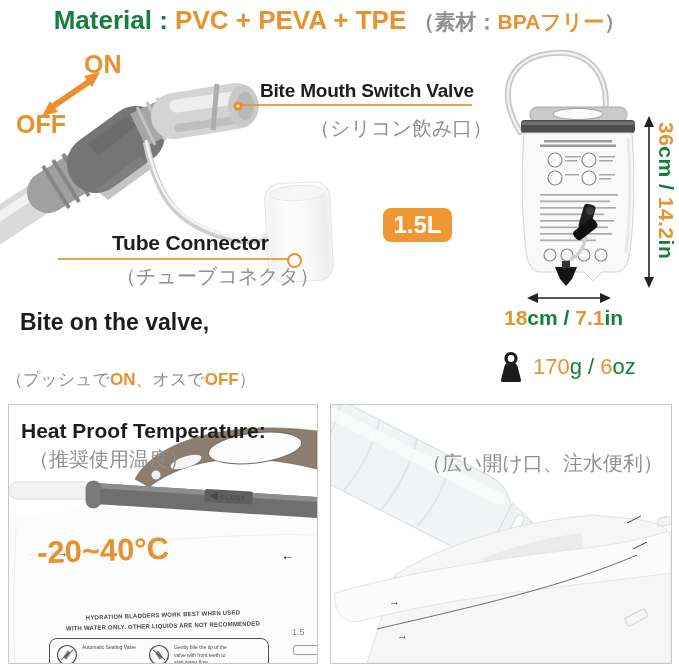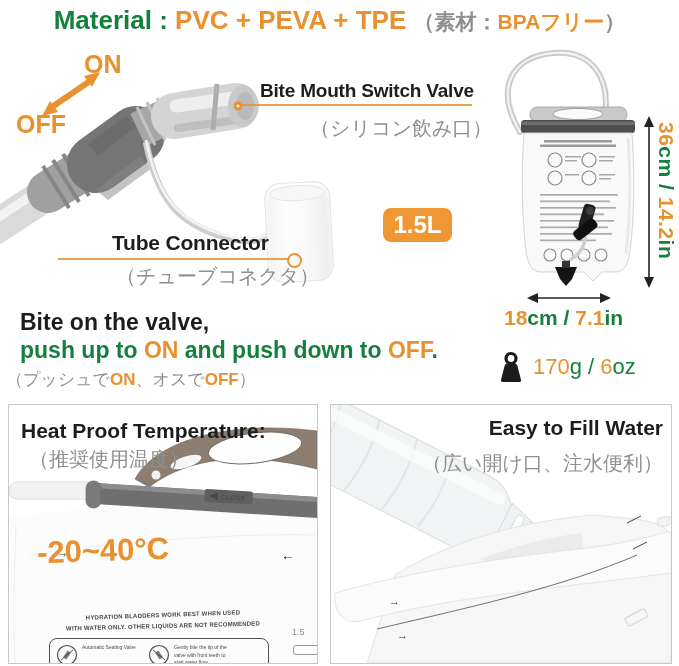--- a/index.html
+++ b/index.html
@@ -174,23 +174,20 @@
   <svg class="abs" style="left:527px;top:291px;" width="84" height="14" viewBox="0 0 84 14">
     <line x1="8" y1="7" x2="76" y2="7" stroke="#222" stroke-width="1.6"></line>
     <polygon points="0,7 11,2 11,12" fill="#222"></polygon>
     <polygon points="84,7 73,2 73,12" fill="#222"></polygon>
   </svg>
   <div class="abs hdim" style="left:504px;top:306px;">
     <span class="or">18</span><span class="blk">cm / </span><span class="or">7.1</span><span class="blk">in</span>
   </div>
 
   <div class="abs instr" style="left:20px;top:309px;">Bite on the valve,</div>
-  <div class="abs instr" style="left:20px;top:337px;">
-    <span class="blk">push up to </span><span class="or">ON</span><span class="blk"> and push down to </span><span class="or">OFF</span><span class="blk">.</span>
-  </div>
   <div class="abs instr-jp" style="left:6px;top:368px;">
     <span>（プッシュで</span><span class="or" style="font-weight:bold;">ON</span><span>、オスで</span><span class="or" style="font-weight:bold;">OFF</span><span>）</span>
   </div>
 
   <div class="abs weight-row" style="left:497px;top:351px;">
     <svg width="28" height="32" viewBox="0 0 28 32">
       <circle cx="14" cy="7.5" r="5" fill="none" stroke="#1c1c1c" stroke-width="3.2"></circle>
       <path d="M6 31 Q3.4 31 4.1 28.4 L7.6 14.8 Q8.3 12.6 10.6 12.6 L17.4 12.6 Q19.7 12.6 20.4 14.8 L23.9 28.4 Q24.6 31 22 31 Z" fill="#1c1c1c"></path>
     </svg>
     <div class="weight-txt">
@@ -267,17 +264,16 @@
       <path d="M150 154 C185 140 220 132 250 128 L254 152 C226 157 196 164 168 173 Z" fill="#e9eceb"></path>
       <path d="M4 188 C66 170 158 154 248 144 C290 139 320 132 338 126 L340 130 L340 168 C298 174 218 182 138 194 C92 201 52 210 30 216 C12 220 2 206 4 188 Z" fill="#fbfbfb" stroke="#e5e5e5"></path>
       <path d="M46 224 C140 202 232 182 306 150" stroke="#6f6f6f" stroke-width="1" fill="none"></path>
       <path d="M296 118 l14 -7" stroke="#444" stroke-width="1"></path>
       <path d="M302 144 l14 -7" stroke="#444" stroke-width="1"></path>
       <rect x="326" y="112" width="15" height="9" rx="4.5" fill="#f2f2f2" stroke="#ddd" transform="rotate(-10 333 116)"></rect>
       <rect x="294" y="208" width="22" height="9" rx="2" fill="none" stroke="#d3d3d3" transform="rotate(-28 305 212)"></rect>
       <text x="58" y="200" font-size="11" fill="#2a2a2a">→</text>
       <text x="66" y="234" font-size="11" fill="#2a2a2a">→</text>
     </svg>
-    <div class="abs panel-title" style="right:8px;top:11px;">Easy to Fill Water</div>
     <div class="abs jp-sub" style="right:8px;top:45px;">（広い開け口、注水便利）</div>
   </div>
 
 </div>
 
 </body></html>

